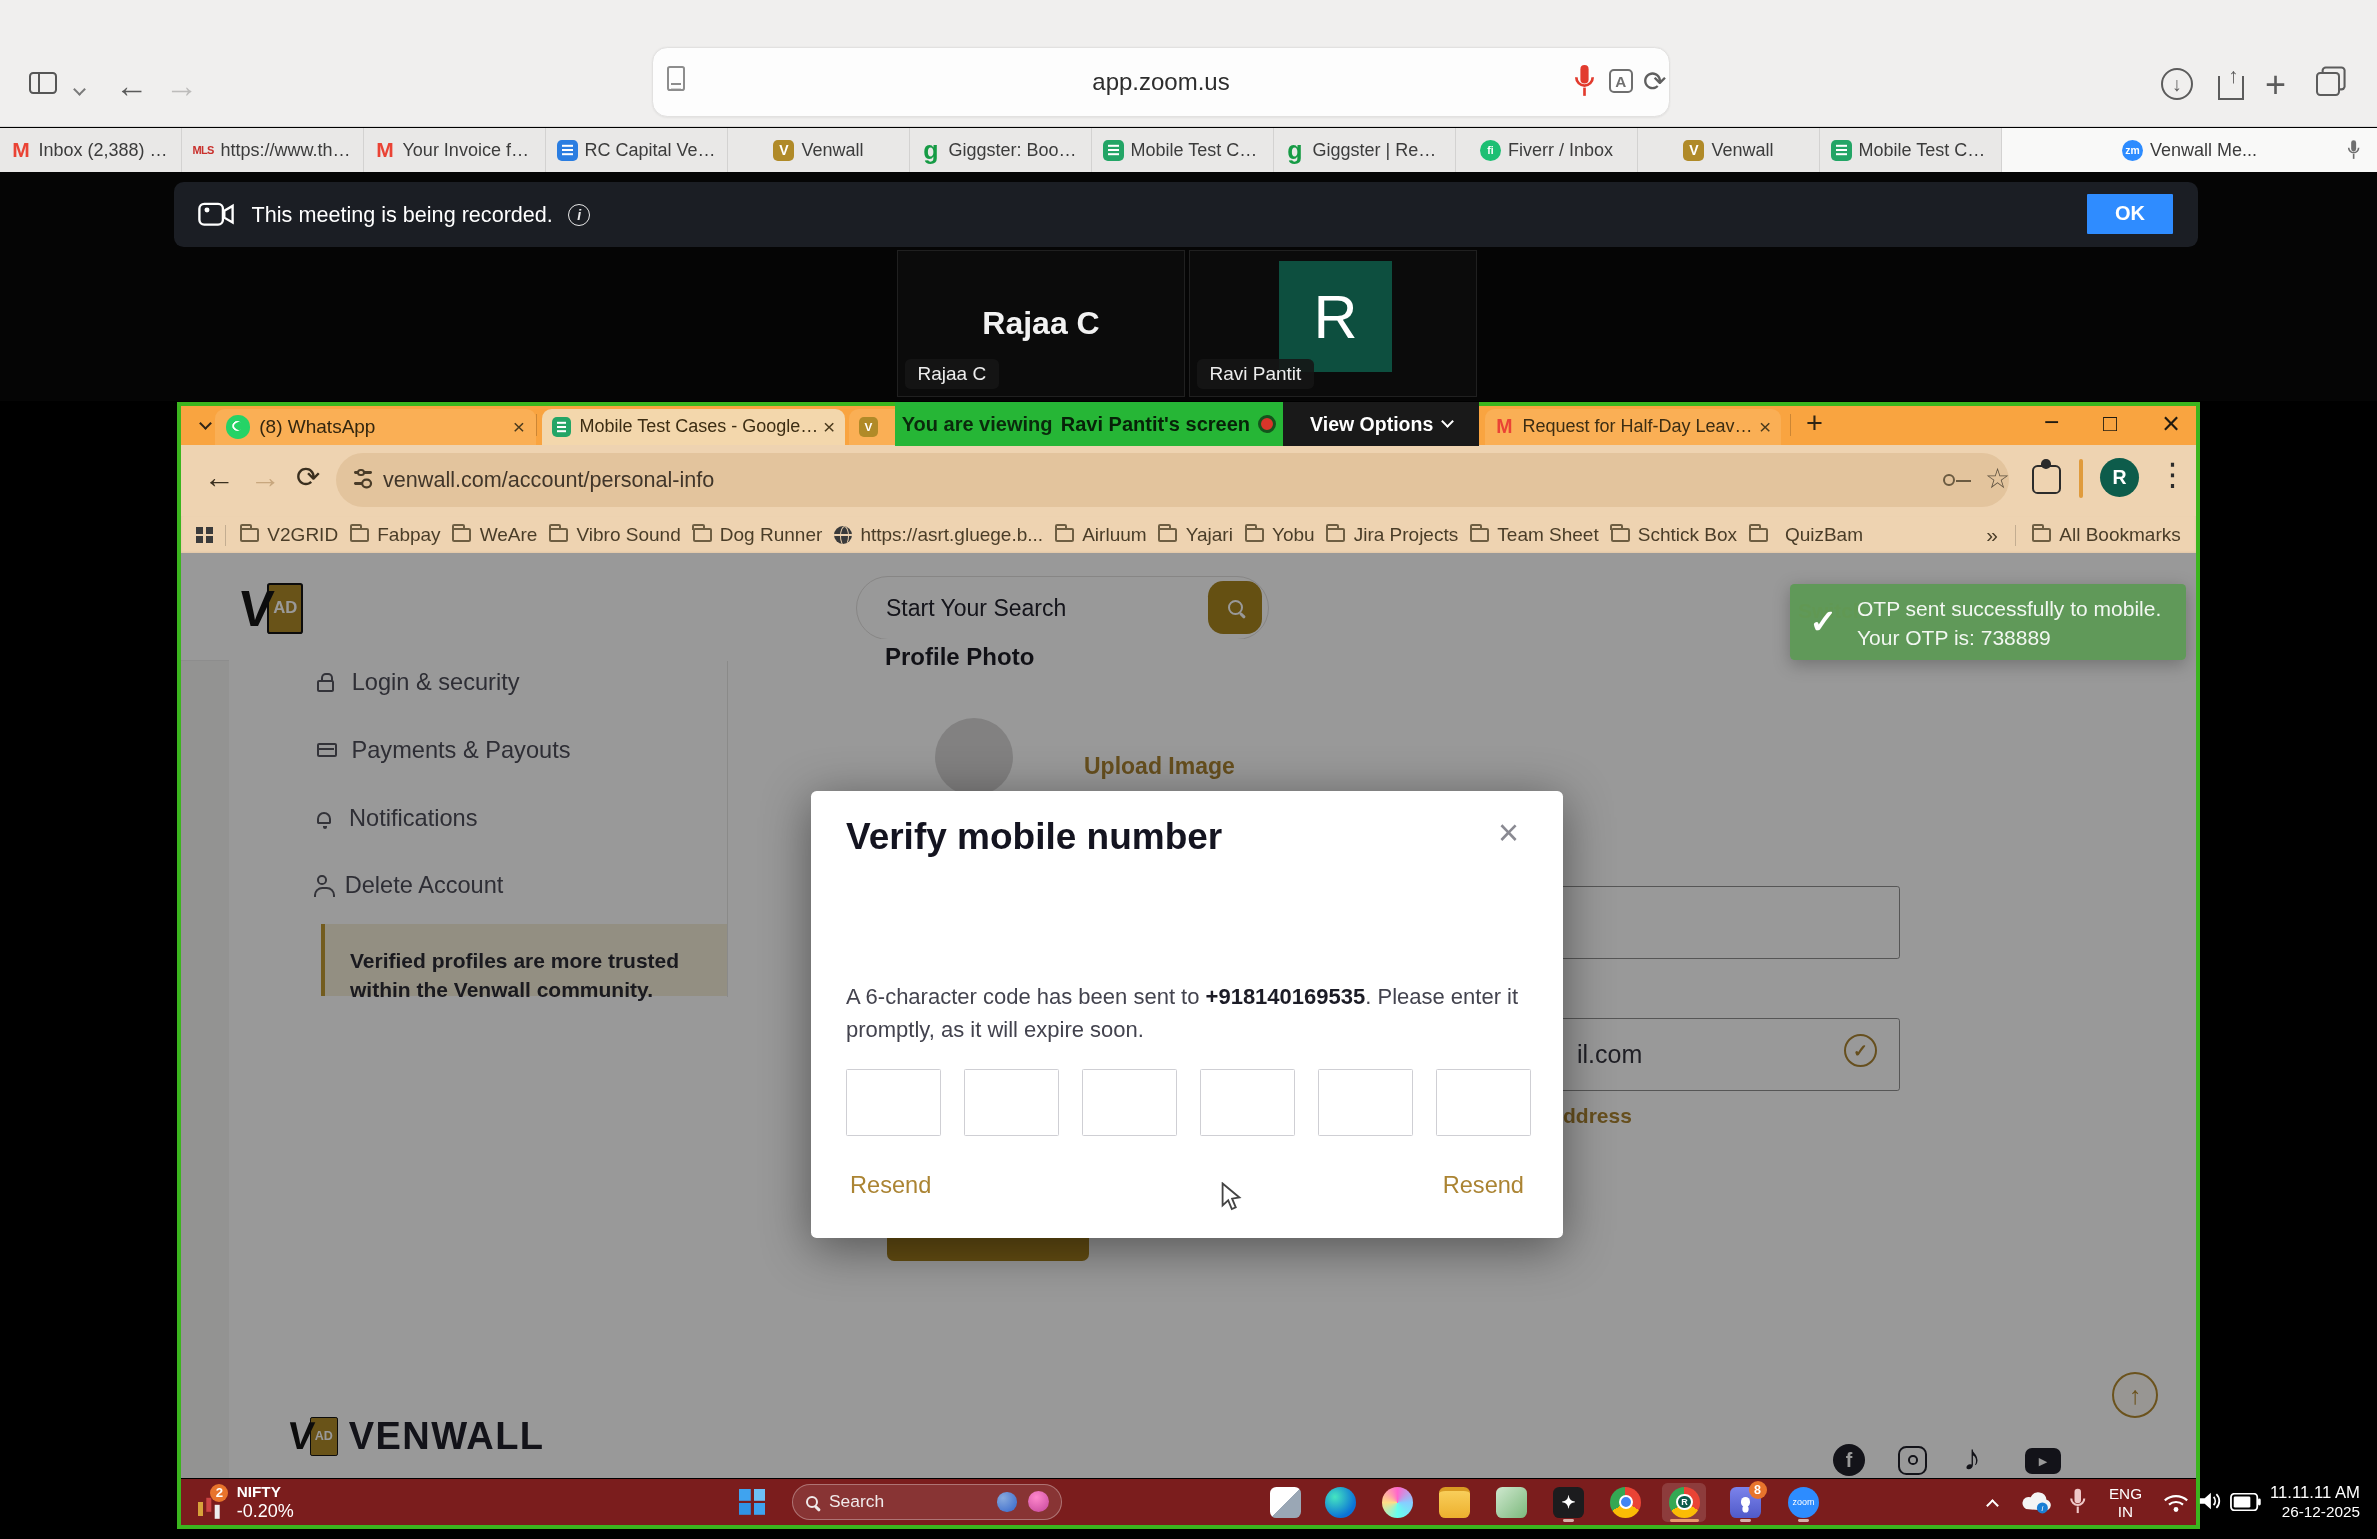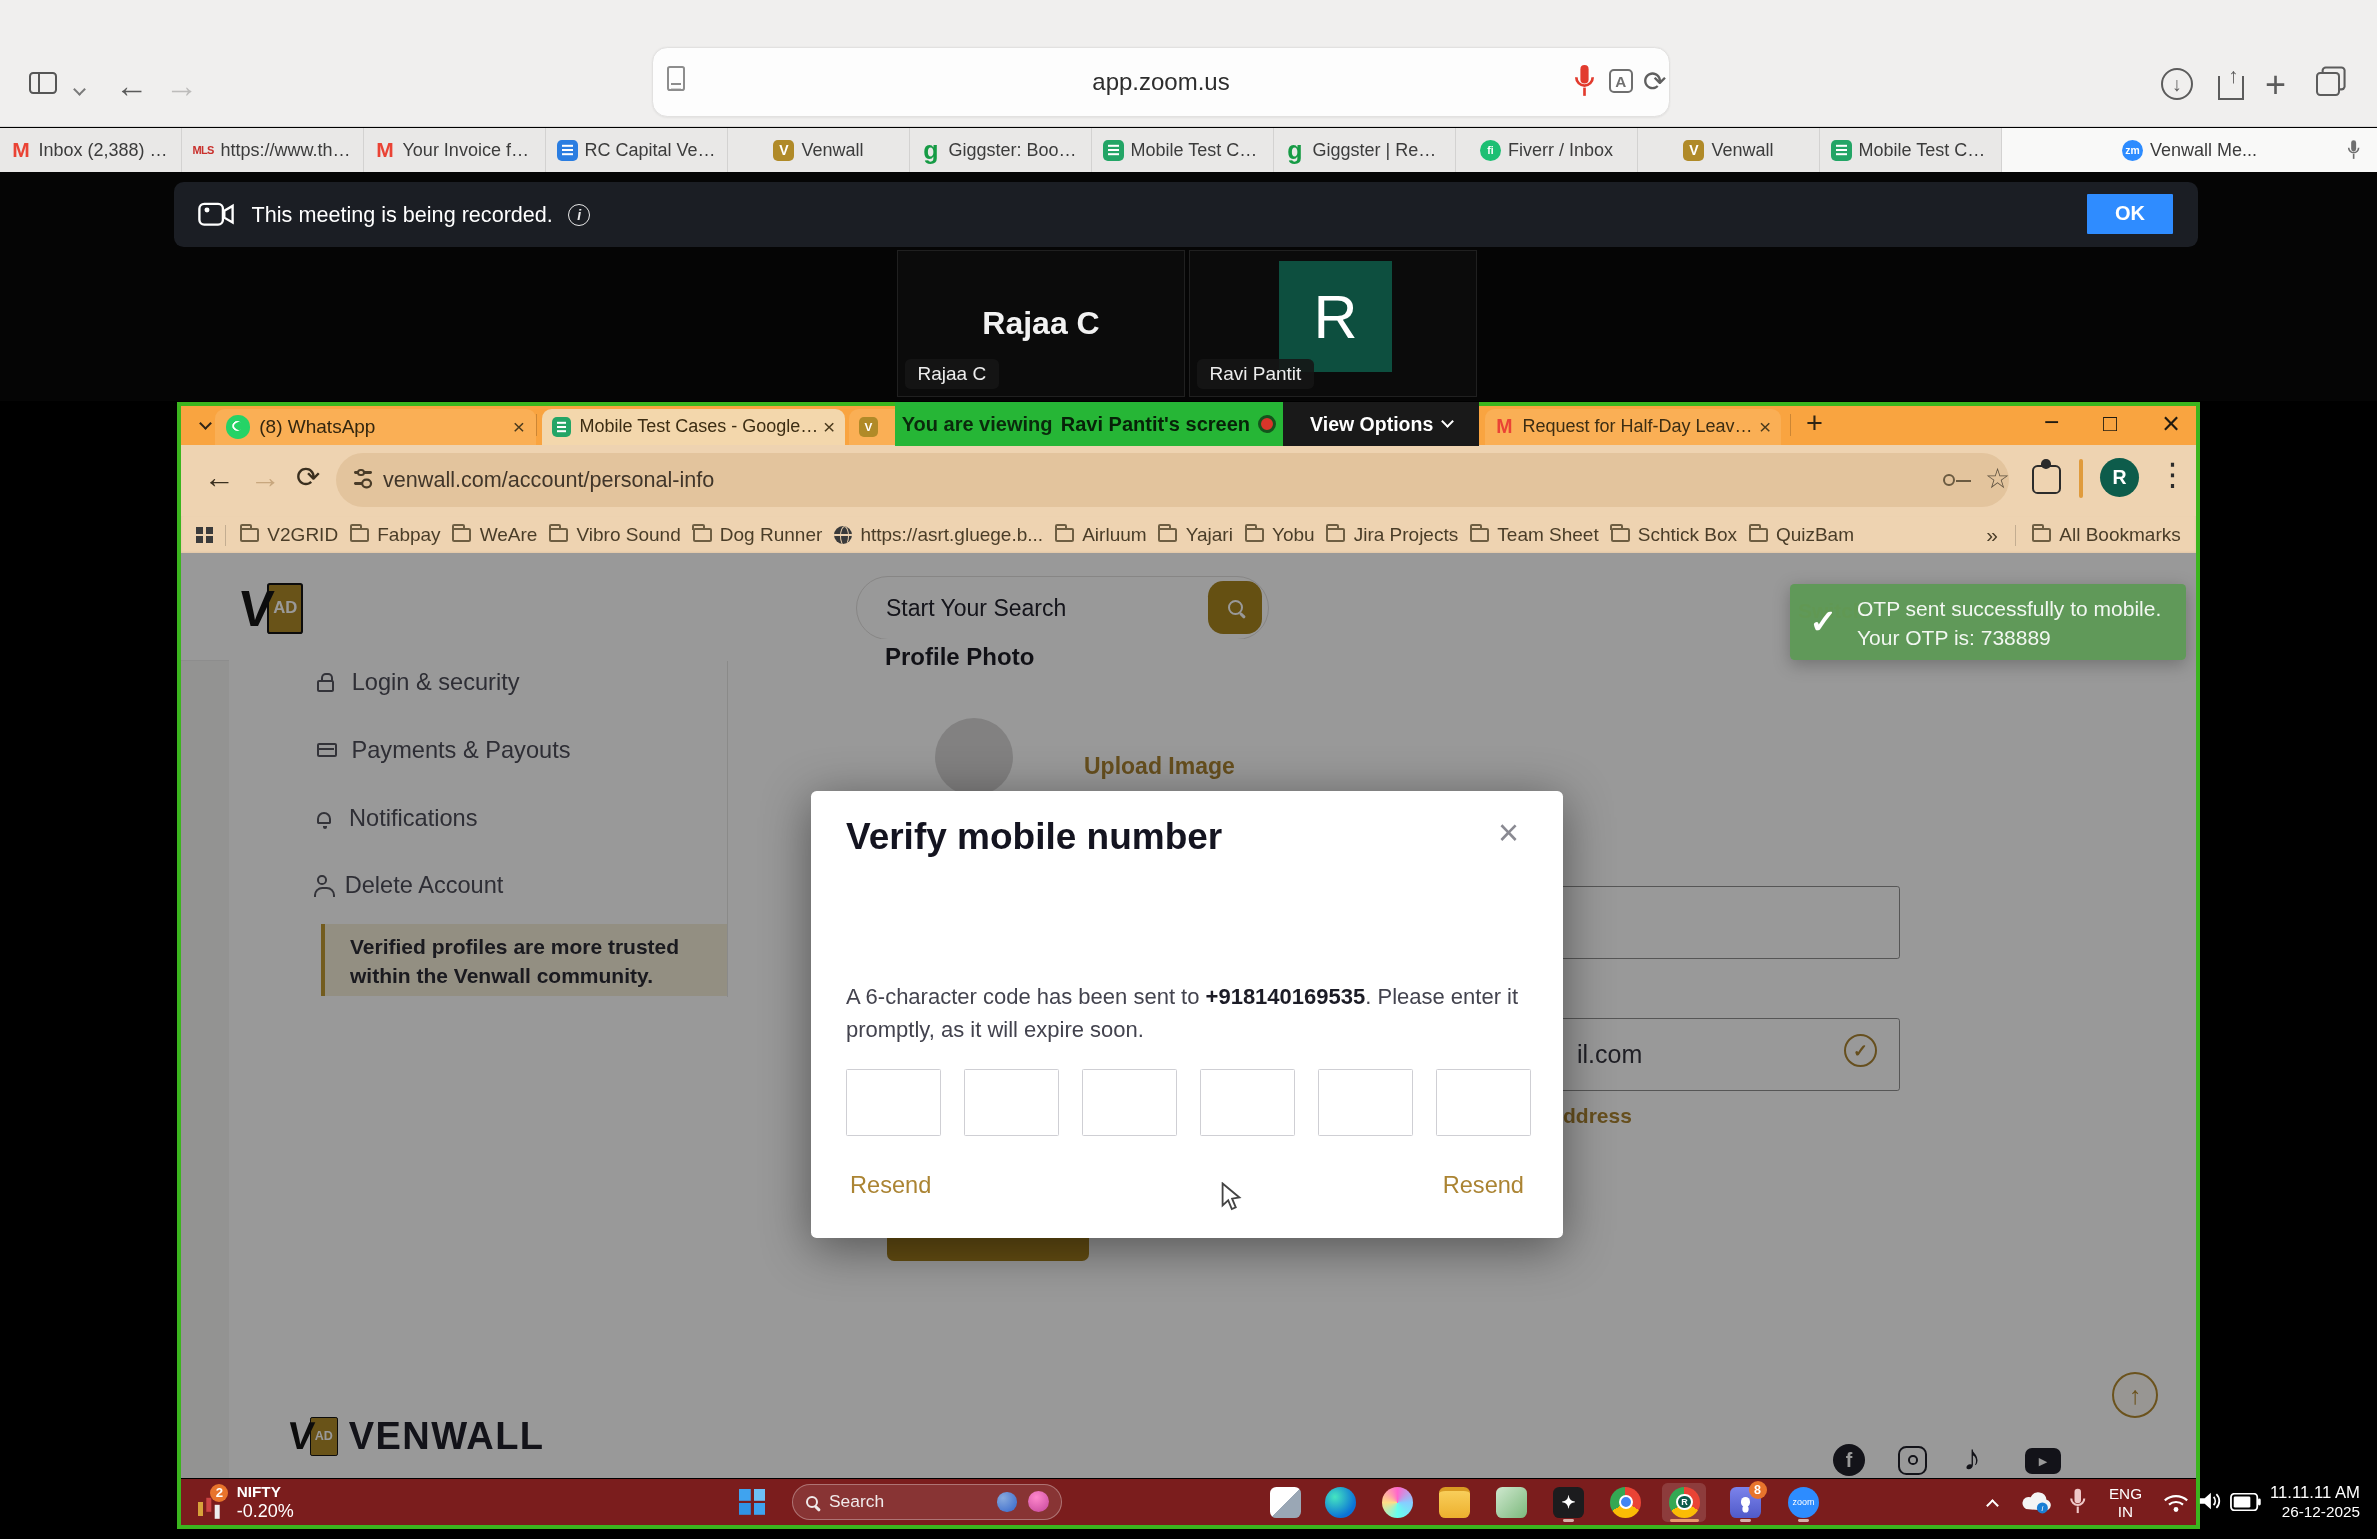--- a/index.html
+++ b/index.html
@@ -279,21 +279,21 @@
         <span>Jira Projects</span>
       </span>
     <span class="fx" style="gap:8.3px">
         <span class="folder"></span>
         <span>Team Sheet</span>
       </span>
     <span class="fx" style="gap:8.3px">
         <span class="folder"></span>
         <span>Schtick Box</span>
       </span>
-    <span class="fx" style="gap:8px">
+    <span class="fx" style="gap:17px">
         <span class="folder"></span>
         <span>QuizBam</span>
       </span>
     <span class="abs fx" style="right:15.3px;gap:16.7px">
       <span style="font-size:21px">»</span>
       <span class="vline" style="height:21px"></span>
       <span class="fx" style="gap:8.3px">
         <span class="folder"></span>
         <span>All Bookmarks</span>
         </span>
@@ -330,21 +330,21 @@
       <span style="font-size:23.6px;color:#4e4e59">Payments &amp; Payouts</span>
       </div>
     <div class="abs fx" style="left:136px;top:247px;height:36px;gap:18px">
       <span class="mi ic-bell"></span>
       <span style="font-size:23.6px;color:#4e4e59">Notifications</span>
       </div>
     <div class="abs fx" style="left:136px;top:314px;height:36px;gap:18px">
       <span class="mi ic-person" style="margin-bottom:9.7px"></span>
       <span style="font-size:23.6px;color:#4e4e59">Delete Account</span>
       </div>
-    <div class="abs" style="left:140px;top:371px;width:407px;height:72px;background:#f6eed9;border-left:4.2px solid #c09a33;padding:8px 0 0 25px;font-size:21px;font-weight:700;color:#2c2c35;line-height:29px">
+    <div class="abs" style="left:140px;top:371px;width:407px;height:72px;background:#f6eed9;border-left:4.2px solid #c09a33;padding:22px 0 0 25px;font-size:21px;font-weight:700;color:#2c2c35;line-height:29px">
       <div>Verified profiles are more trusted</div>
       <div>within the Venwall community.</div>
     </div>
     <span class="abs" style="left:546px;top:108px;width:0.7px;height:336px;background:#e7e6e5"></span>
 
     <span class="abs" style="left:966px;top:333px;width:753px;height:73px;border:1.4px solid #8f8f8f;border-radius:2.8px"></span>
     <span class="abs" style="left:966px;top:465px;width:753px;height:73px;border:1.4px solid #8f8f8f;border-radius:2.8px"></span>
     <span class="abs" style="left:1396px;top:487px;font-size:25px;color:#34343e">il.com</span>
     <span class="abs fx cv" style="left:1663px;top:481px;width:33px;height:33px;border:2.1px solid #ab8433;border-radius:50%;color:#ab8433;font-size:18px;font-weight:700">✓</span>
     <span class="abs" style="left:1382px;top:551px;font-size:21px;font-weight:600;color:#ab8433">ddress</span>

